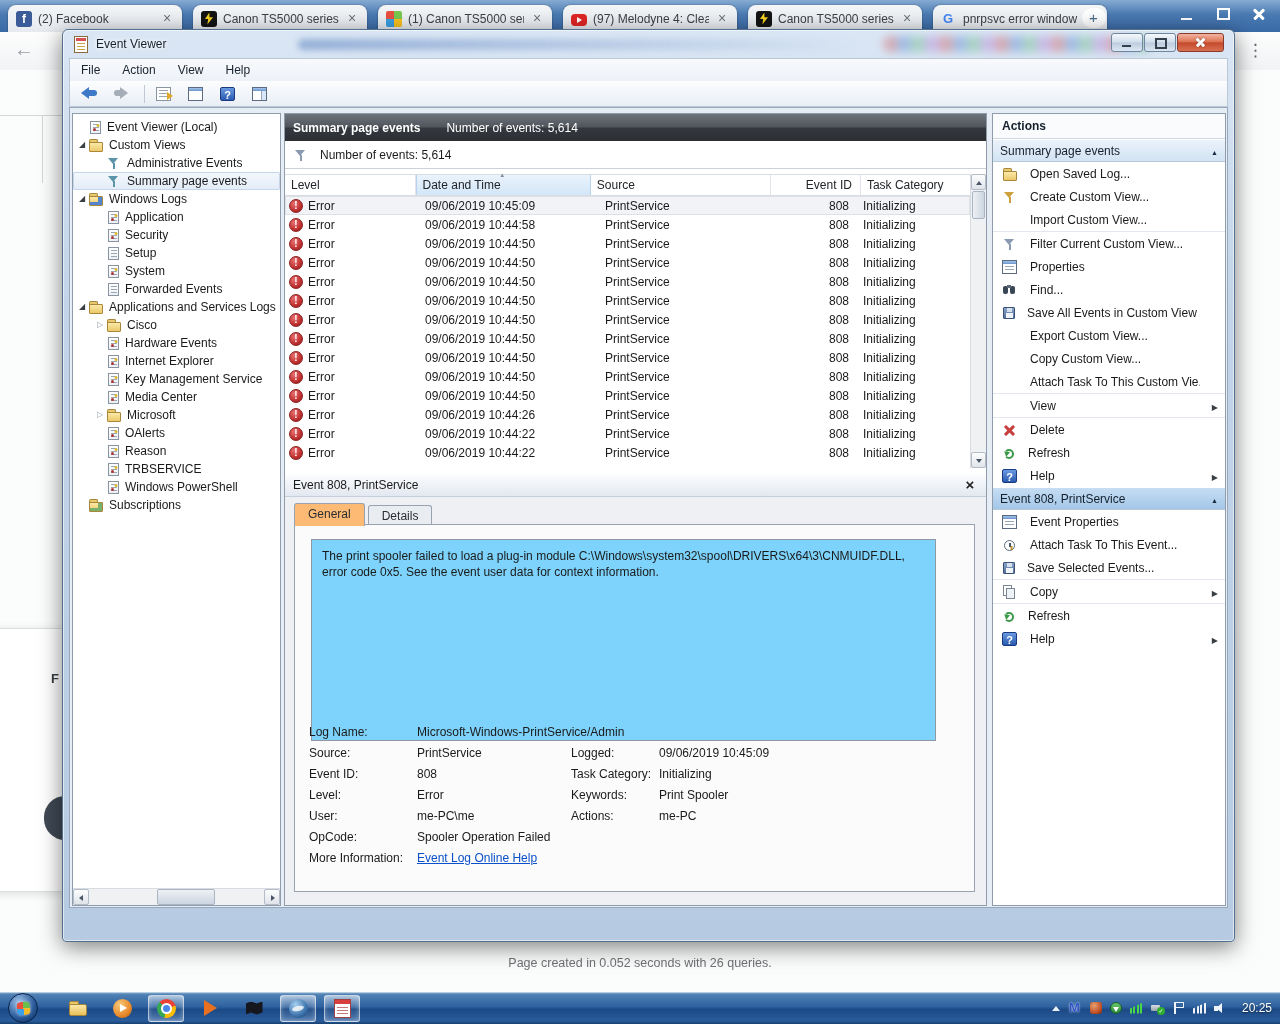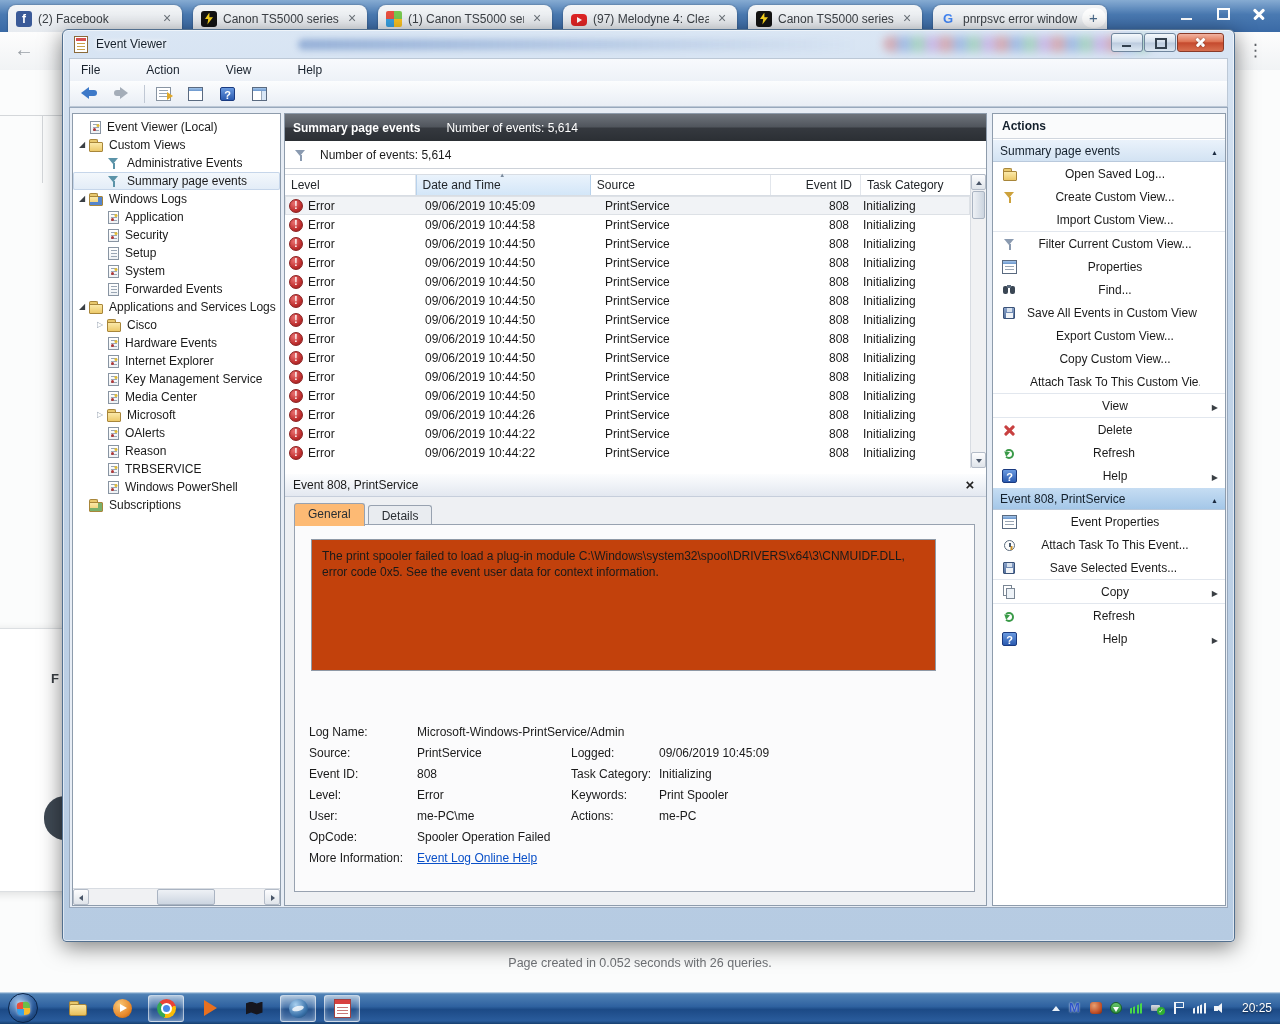--- a/index.html
+++ b/index.html
@@ -61,21 +61,21 @@
   .ev-title-text{position:absolute;left:33px;top:7px;color:#15202c;text-shadow:0 0 4px #fff,0 0 6px #fff;}
   .ev-controls{position:absolute;top:3px;right:10px;display:flex;gap:1px;}
   .evc{width:30px;height:17px;border:1px solid #70869e;border-radius:3px;position:relative;
     background:linear-gradient(#f5f9fc,#d2deec 48%,#bccbde 52%,#dce7f2);}
   .evc.cls{width:45px;background:linear-gradient(#f2b4a2,#de7454 45%,#c54a2e 52%,#d87050);border-color:#8a3a28;}
   .evc.min::before{content:"";position:absolute;left:10px;bottom:4px;width:9px;height:2px;background:#33404e;}
   .evc.max::before{content:"";position:absolute;left:10px;top:4px;width:8px;height:7px;border:2px solid #33404e;}
   .evc.cls::before,.evc.cls::after{content:"";position:absolute;left:17px;top:7px;width:11px;height:2.5px;background:#fff;border-radius:1px;box-shadow:0 0 2px rgba(0,0,0,.4);}
   .evc.cls::before{transform:rotate(45deg);} .evc.cls::after{transform:rotate(-45deg);}
   .ev-menubar{position:absolute;left:6px;right:6px;top:28px;height:23px;display:flex;align-items:center;
-    background:linear-gradient(#f8fafd,#edf1f7);border:1px solid #bcc8d6;gap:24px;}
+    background:linear-gradient(#f8fafd,#edf1f7);border:1px solid #bcc8d6;}
   .mitem{padding:0 11px;line-height:21px;color:#1a232e;}
   .ev-toolbar{position:absolute;left:6px;right:6px;top:51px;height:26px;display:flex;align-items:center;padding-left:8px;gap:3px;
     background:linear-gradient(#fcfdfe,#e9eef5);border:1px solid #bcc8d6;border-top:none;box-sizing:border-box;}
   .tbhost{display:flex;gap:6px;align-items:center;}
   .tbtn2{width:26px;height:22px;display:flex;align-items:center;justify-content:center;}
   .tb-sep{width:1px;height:18px;background:#c0c8d4;margin:0 5px;}
   .ico-navback,.ico-navfwd{width:17px;height:13px;position:relative;}
   .ico-navback::before{content:"";position:absolute;left:0;top:0;border-top:6.5px solid transparent;border-bottom:6.5px solid transparent;border-right:8px solid #3d79c8;}
   .ico-navback::after{content:"";position:absolute;left:8px;top:3.5px;width:8px;height:6px;background:#3d79c8;border-radius:0 3px 3px 0;}
   .ico-navfwd::before{content:"";position:absolute;right:0;top:0;border-top:6.5px solid transparent;border-bottom:6.5px solid transparent;border-left:8px solid #a4adb8;}
@@ -152,35 +152,35 @@
   .vthumb{position:absolute;left:1px;right:1px;top:17px;height:26px;background:linear-gradient(90deg,#eef1f5,#ccd5e0);border:1px solid #aab4c2;border-radius:2px;}
   
   .dwrap{position:absolute;left:0;right:0;top:360px;bottom:0;background:#eef0f3;}
   .dheader{height:22px;background:linear-gradient(#fcfdfe,#e3e8f0);border-bottom:1px solid #c6cedb;display:flex;align-items:center;padding:0 8px;}
   .dclose{margin-left:auto;width:16px;text-align:center;}
   .dclose::before{content:"×";font-size:15px;font-weight:bold;color:#222;line-height:16px;}
   .dtabs{position:absolute;left:9px;top:29px;display:flex;gap:3px;align-items:flex-end;}
   .dtab{height:20px;line-height:20px;padding:0 13px;border:1px solid #98a2b0;border-bottom:none;border-radius:3px 3px 0 0;background:#e9ecf0;color:#2a2e33;}
   .dtab.active{background:#fdba74;height:22px;position:relative;z-index:3;}
   .dbody{position:absolute;left:9px;right:11px;top:50px;bottom:13px;background:#fbfbfc;border:1px solid #98a2b0;z-index:2;}
-  .dmsg{position:absolute;left:16px;top:14px;right:38px;height:132px;background:#c2410c;border:1px solid #8f99a6;padding:8px 10px;line-height:16px;box-sizing:border-box;overflow:hidden;}
+  .dmsg{position:absolute;left:16px;top:14px;right:38px;height:202px;background:#7dd3fc;border:1px solid #8f99a6;padding:8px 10px;line-height:16px;box-sizing:border-box;overflow:hidden;}
   .dfields{position:absolute;left:0;right:0;top:200px;}
   .frow{position:relative;height:21px;}
   .flbl{position:absolute;left:14px;} .fval{position:absolute;left:122px;}
   .flbl2{position:absolute;left:276px;} .fval2{position:absolute;left:364px;}
   .linkval{color:#0a50c8;text-decoration:underline;}
   
   .act-title{height:24px;line-height:24px;padding-left:9px;font-weight:bold;color:#14202c;background:#fafbfc;border-bottom:1px solid #d0d6de;}
   .act-sec-h{height:21px;display:flex;align-items:center;padding:0 7px;color:#14202c;
     background:linear-gradient(#eaf2fb,#d3e3f3);border-bottom:1px solid #b9c9dc;border-top:1px solid #fff;}
   .act-sec-h.hot{background:linear-gradient(#c6ddf3,#a4c7e8);}
   .collapse{margin-left:auto;} .collapse::before{content:"▲";font-size:7px;color:#1a2a40;}
   .aitem{height:23px;display:flex;align-items:center;padding:0 7px 0 9px;gap:8px;}
   .aitem.sep{border-top:1px solid #e2e7ee;}
-  .albl{flex:1;white-space:nowrap;overflow:hidden;text-align:center;}
+  .albl{flex:1;white-space:nowrap;overflow:hidden;}
   .asub{width:10px;text-align:right;} .asub.has-sub::before{content:"▶";font-size:8px;color:#3a3f44;}
   .ic.ico-none{width:15px;}
   .ic.ico-find::before{content:"";position:absolute;left:1px;top:3px;width:5px;height:8px;background:#3a4654;border-radius:2px;box-shadow:7px 0 0 #3a4654;}
   .ic.ico-find::after{content:"";position:absolute;left:5px;top:2px;width:4px;height:3px;background:#5a6a7c;}
   .ic.ico-save{width:12px;height:12px;margin:1px 4px 0 1px;background:linear-gradient(#8aa2c8,#54719e);border:1px solid #3a5278;border-radius:1px;}
   .ic.ico-save::before{content:"";position:absolute;left:3px;top:0;width:5px;height:4px;background:#d8e2ee;}
   .ic.ico-save::after{content:"";position:absolute;left:2px;bottom:0;width:7px;height:5px;background:#f0f3f7;}
   .ic.ico-delete::before,.ic.ico-delete::after{content:"";position:absolute;left:1px;top:6px;width:13px;height:3px;background:#c84040;border-radius:1px;}
   .ic.ico-delete::before{transform:rotate(45deg);} .ic.ico-delete::after{transform:rotate(-45deg);}
   .ic.ico-refresh{width:10px;height:10px;margin:2px 6px 0 2px;border:2px solid #3a9a48;border-left-color:transparent;border-radius:50%;}

